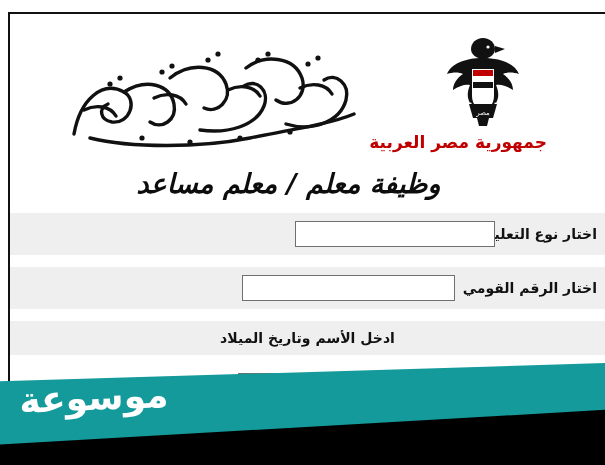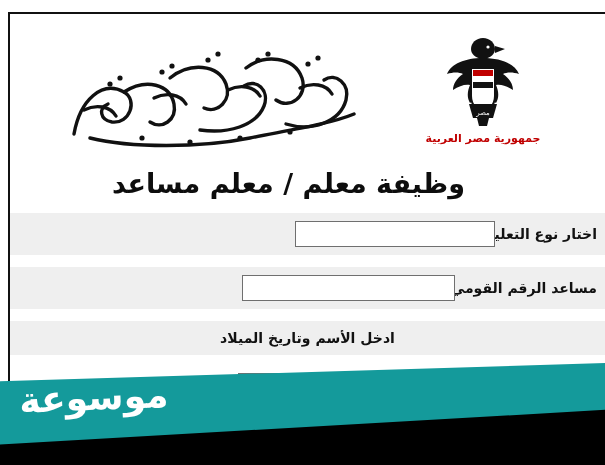--- a/index.html
+++ b/index.html
@@ -49,21 +49,21 @@
     height: 96px;
     margin: 0 auto;
     position: relative;
   }
   .eagle svg { display: block; }
 
   .ministry-ar {
     margin-top: 2px;
     color: #c00000;
     font-weight: bold;
-    font-size: 11px;
+    font-size: 17px;
     letter-spacing: 0;
     white-space: nowrap;
     direction: rtl;
   }
 
   .calligraphy {
     position: absolute;
     left: 40px;
     top: 24px;
     width: 330px;
@@ -74,20 +74,21 @@
   
   .job-title {
     text-align: center;
     direction: rtl;
     font-size: 27px;
     font-weight: bold;
     color: #0d0d0d;
     margin: 4px 0 14px 0;
     padding-right: 38px;
     letter-spacing: 0.5px;
+    font-style: italic;
   }
 
   
   .row {
     position: relative;
     background: #efefef;
     height: 42px;
     margin: 0 0 12px 0;
     width: 100%;
     box-sizing: border-box;
@@ -262,21 +263,21 @@
   </div>
 
   <div class="job-title">وظيفة معلم / معلم مساعد</div>
 
   <div class="row row-edu">
     <span class="lbl">اختار نوع التعليم</span>
     <span class="fld"></span>
   </div>
 
   <div class="row row-nid">
-    <span class="lbl">مساعد الرقم القومي</span>
+    <span class="lbl">اختار الرقم القومي</span>
     <span class="fld"></span>
   </div>
 
   <div class="row row-name">
     <span class="lbl-center">ادخل الأسم وتاريخ الميلاد</span>
   </div>
 
   <div class="row row-free">
     <span class="fld"></span>
     <span class="fld2"></span>

